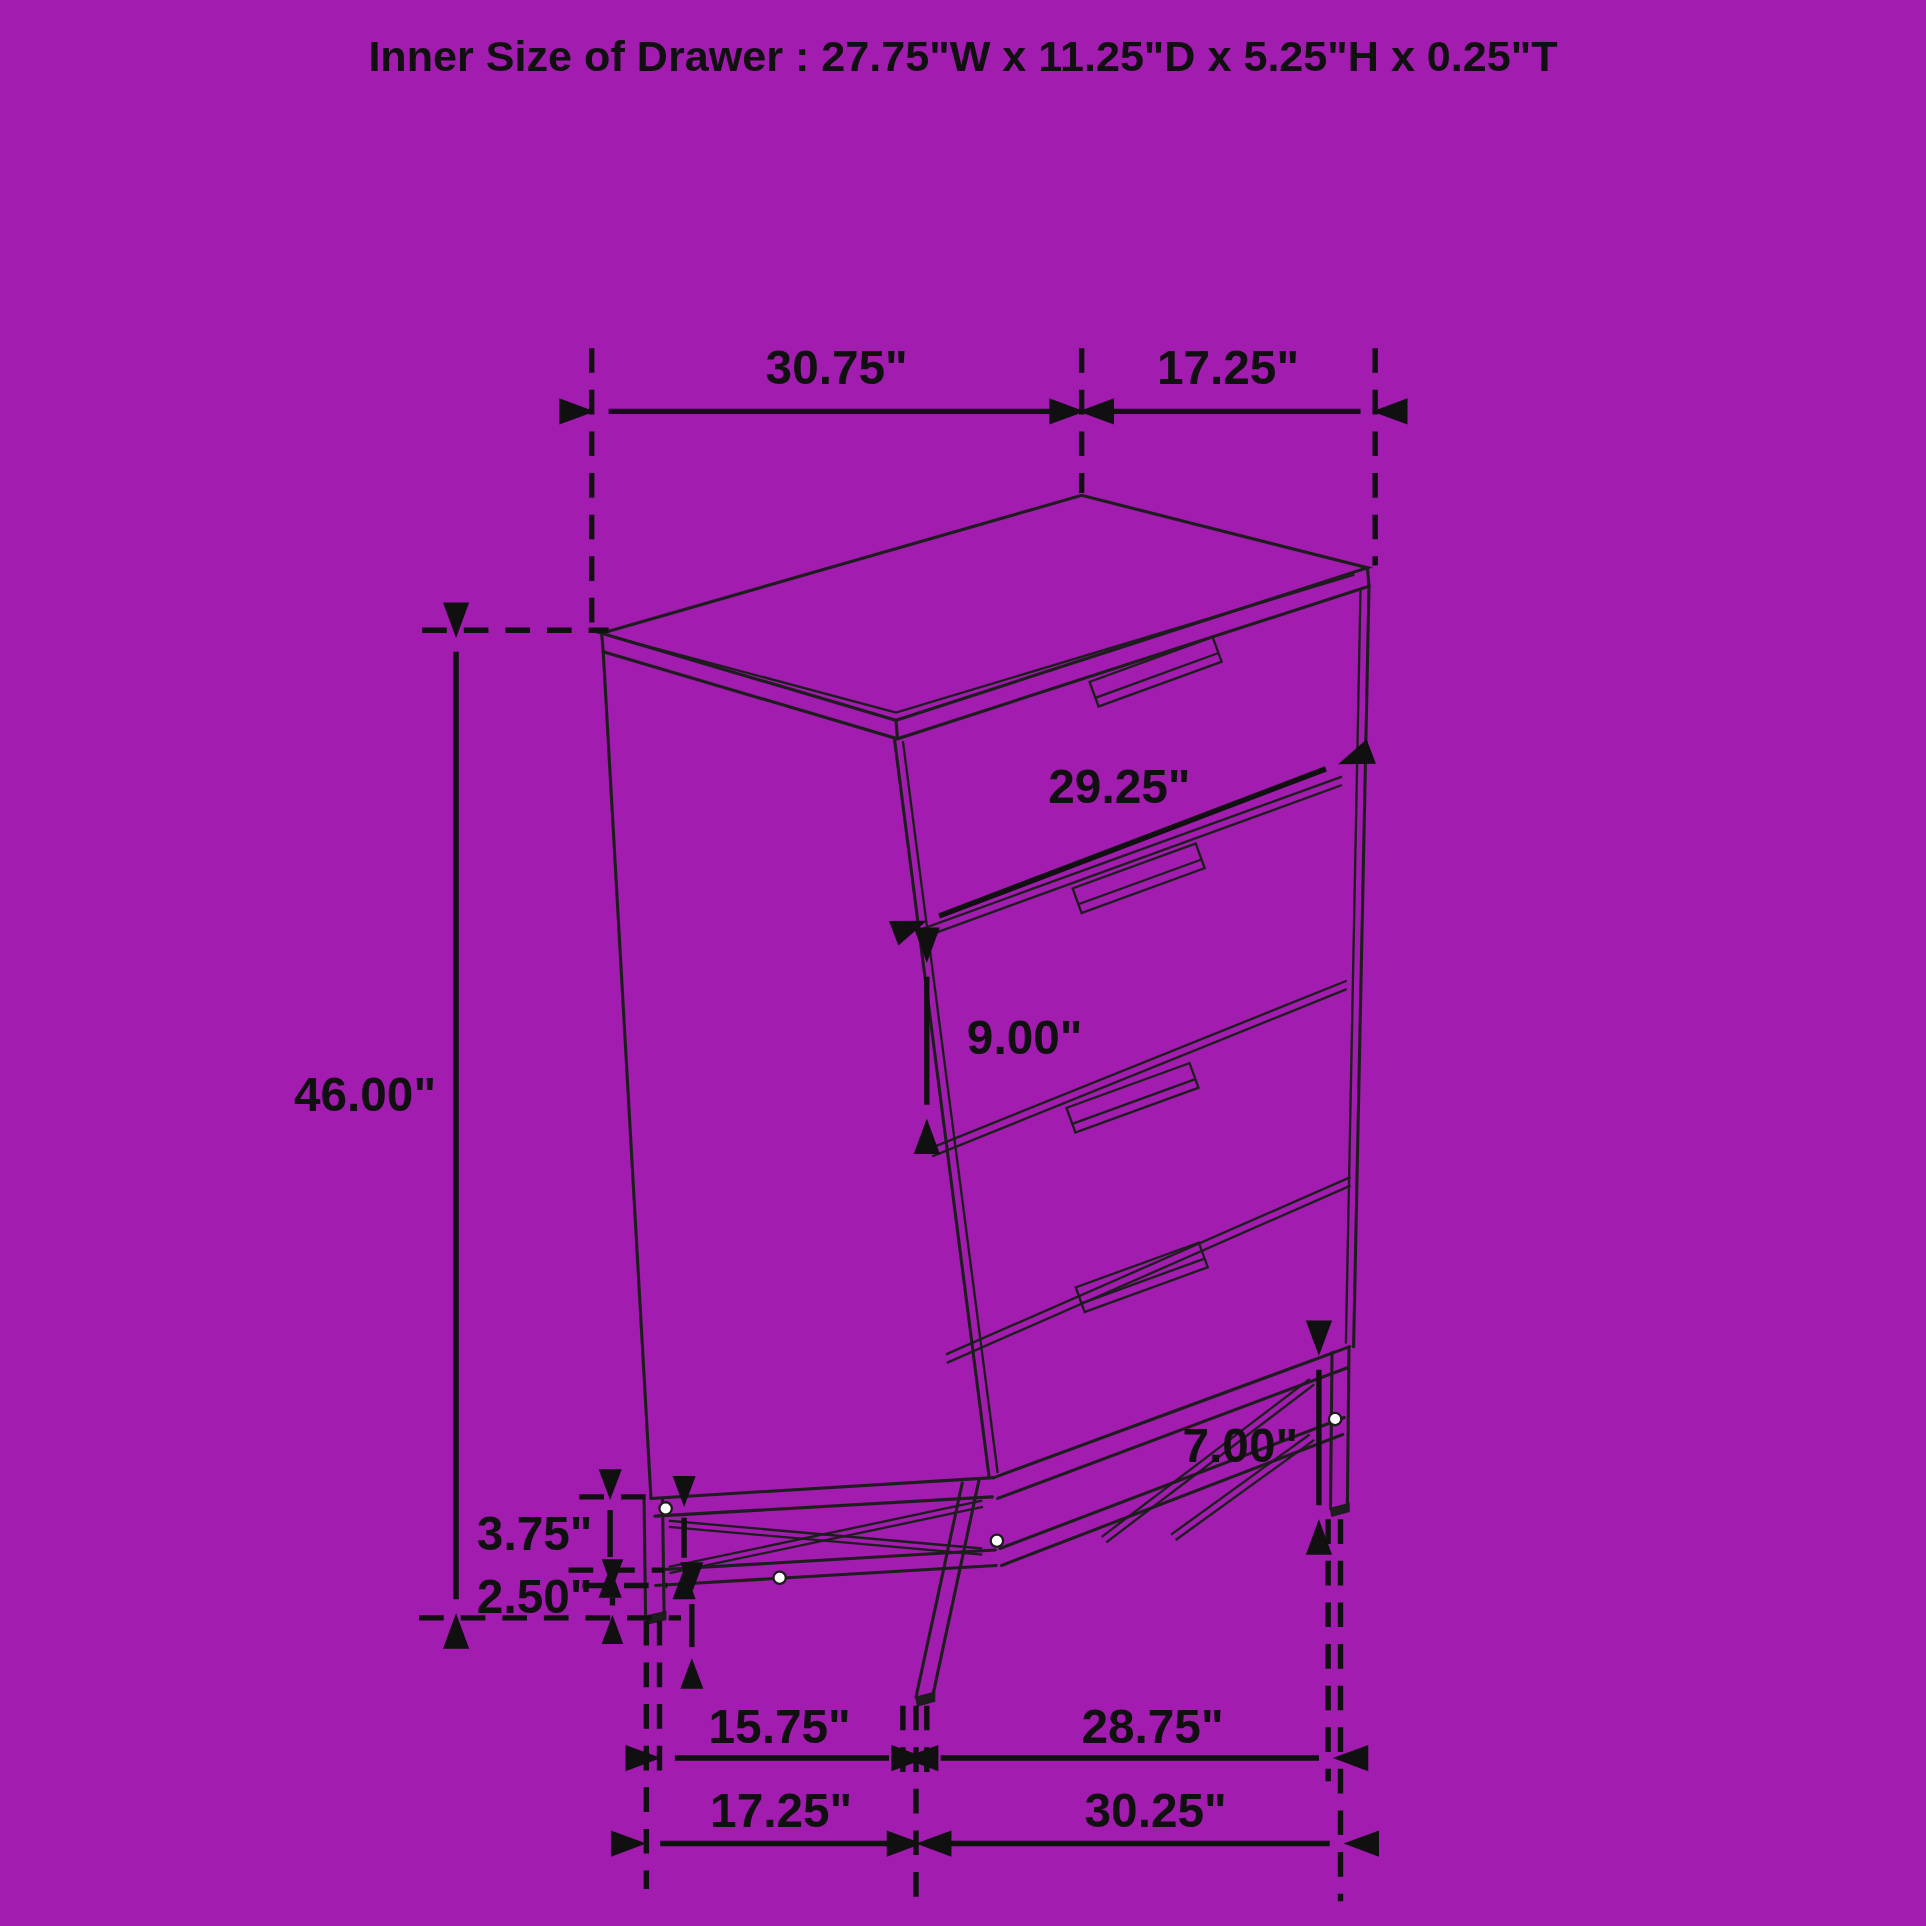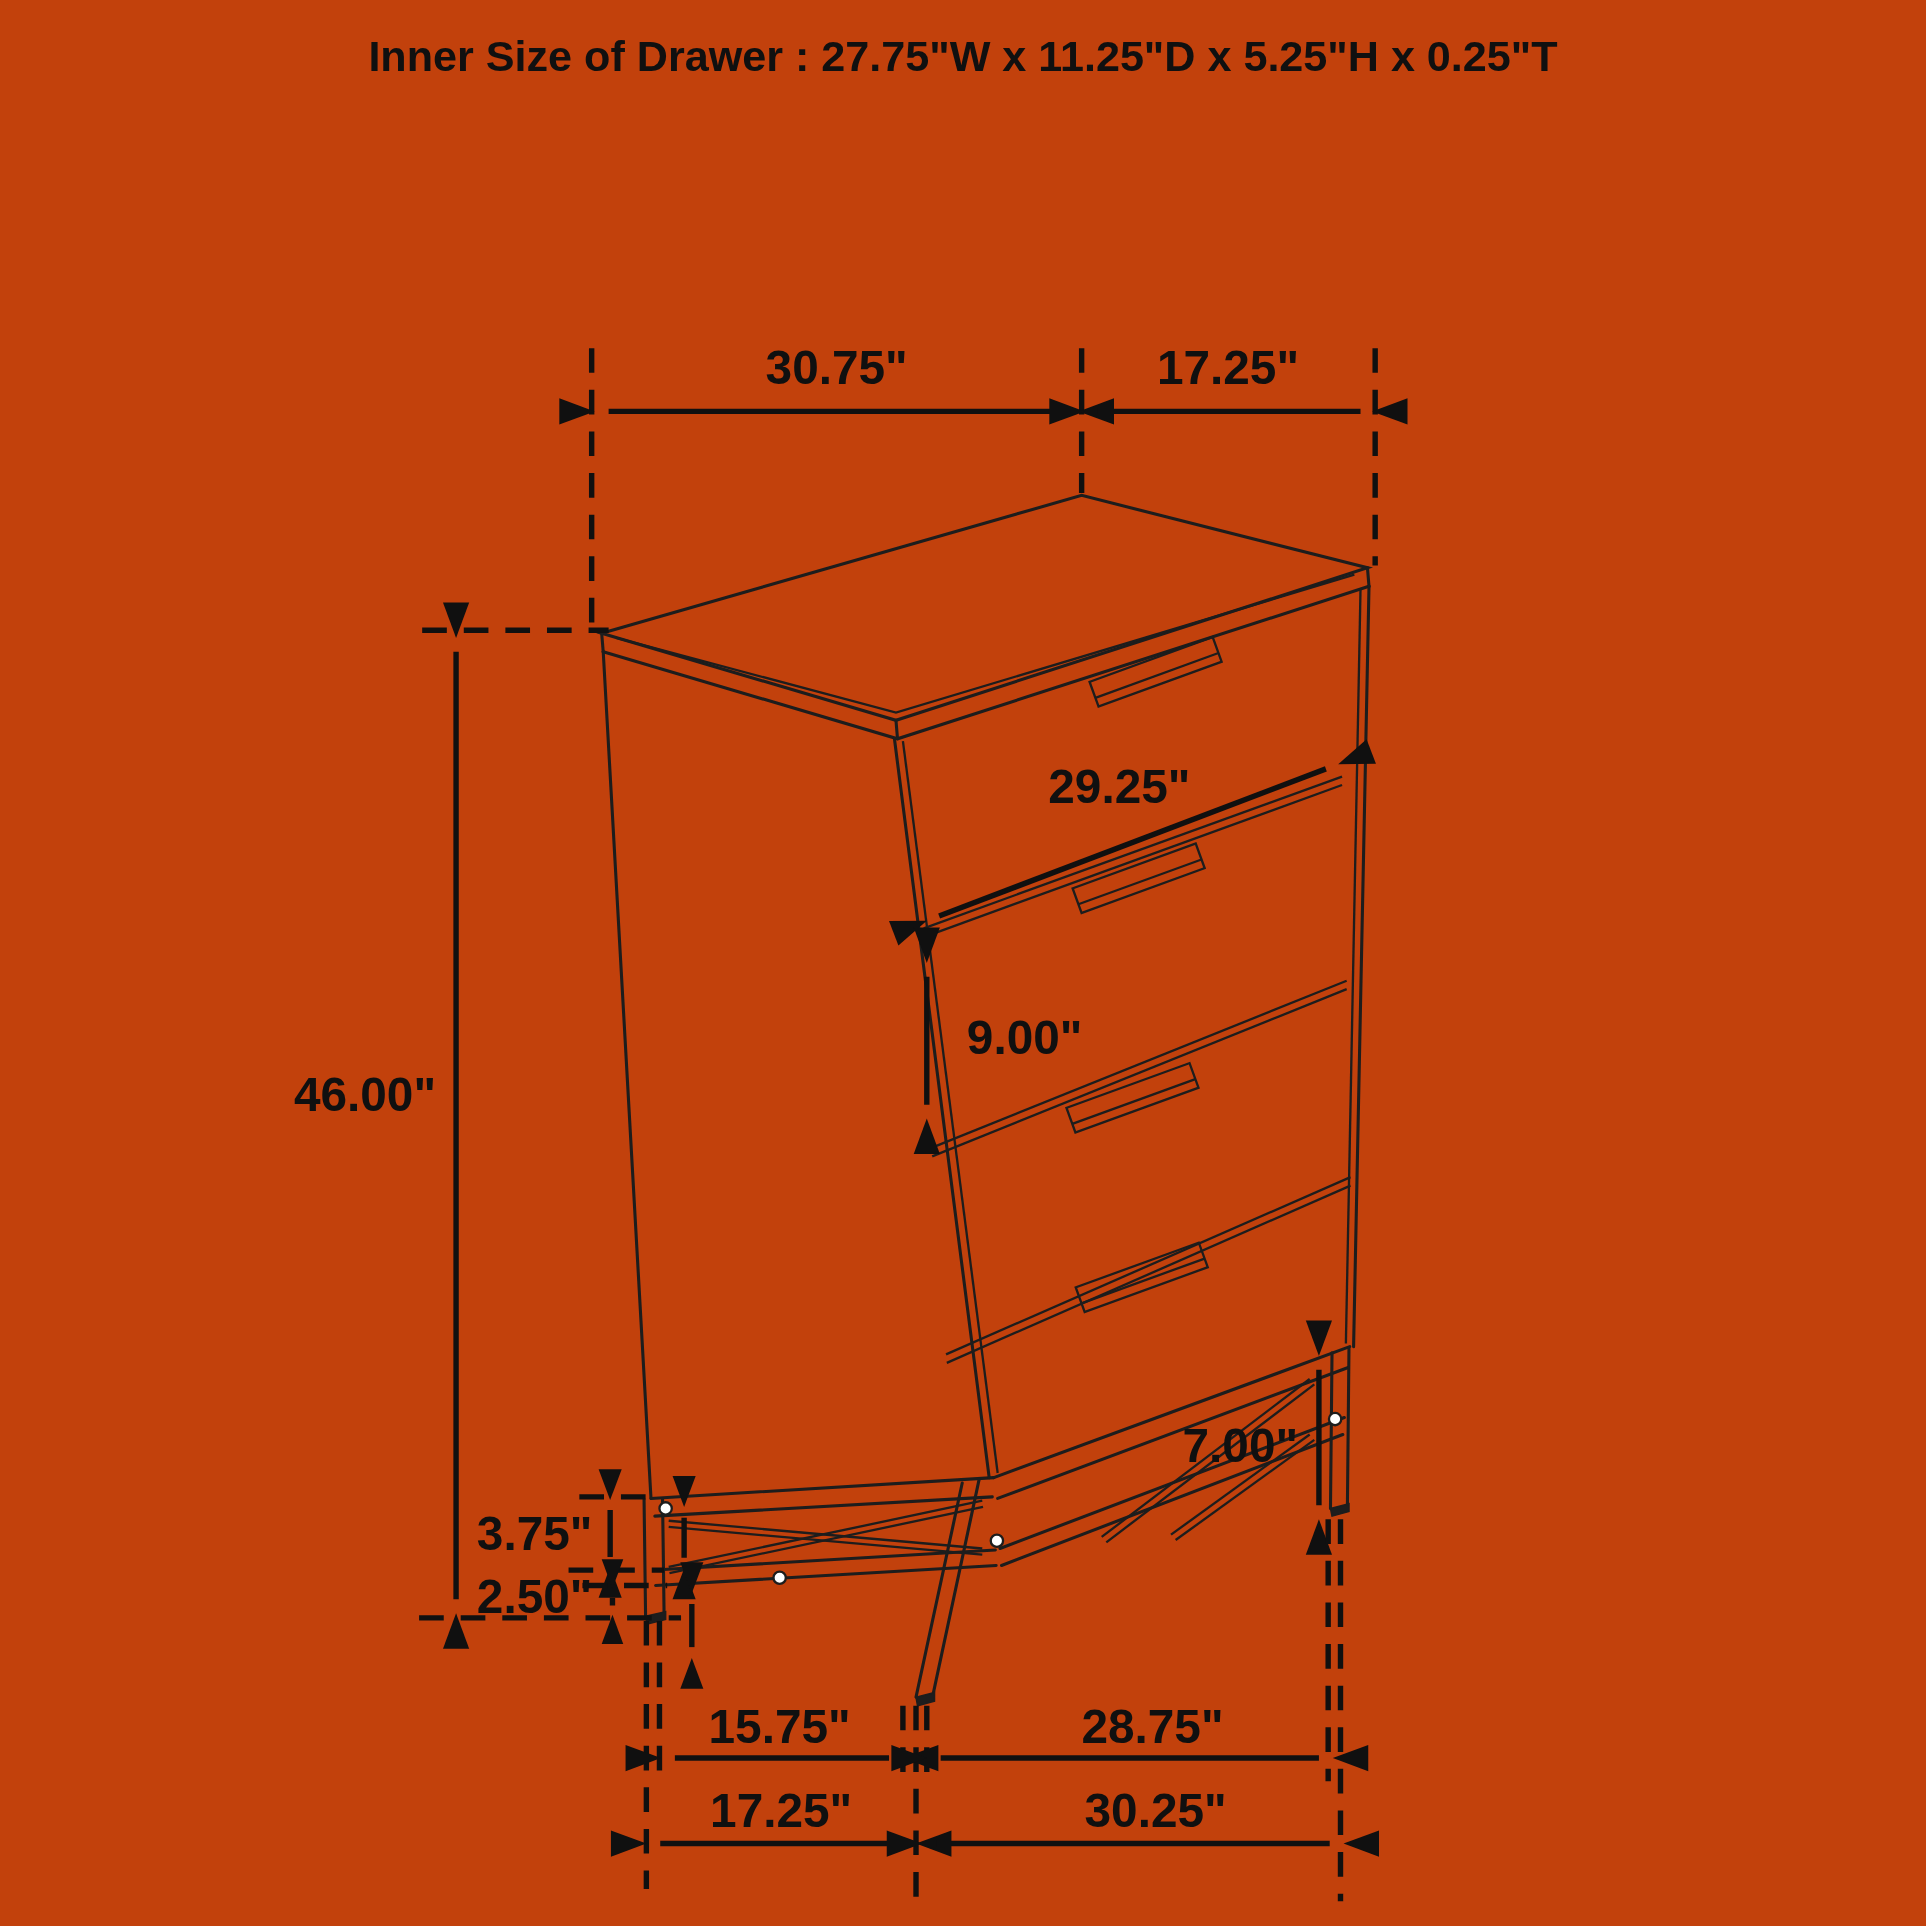--- a/index.html
+++ b/index.html
@@ -1,16 +1,16 @@
 <!DOCTYPE html>
 <html style="font-size:12.3px"><head>
 <meta charset="utf-8">
 <style>
   html,body{margin:0;padding:0;background:#ffffff;}
-  .stage{position:relative;width:1926px;height:1926px;background:#c2410c;overflow:hidden;}
+  .stage{position:relative;width:1926px;height:1926px;background:#a21caf;overflow:hidden;}
   svg{display:block;}
   .dim-text{font-family:"Liberation Sans","DejaVu Sans",sans-serif;font-weight:bold;font-size:62px;fill:#101010;}
   .title-text{font-family:"Liberation Sans","DejaVu Sans",sans-serif;font-weight:bold;font-size:56px;fill:#101010;}
   .ln{stroke:#1d1d1d;stroke-width:4;fill:none;stroke-linecap:round;}
   .ln-thin{stroke:#1d1d1d;stroke-width:3;fill:none;}
   .dim{stroke:#101010;stroke-width:7;fill:none;}
   .dash{stroke:#101010;stroke-width:7;fill:none;stroke-dasharray:32 22;}
   .ah{fill:#101010;stroke:none;}
   .hole{stroke:#1d1d1d;stroke-width:3;fill:#ffffff;}
   .foot{fill:#1d1d1d;stroke:#1d1d1d;stroke-width:2;}

